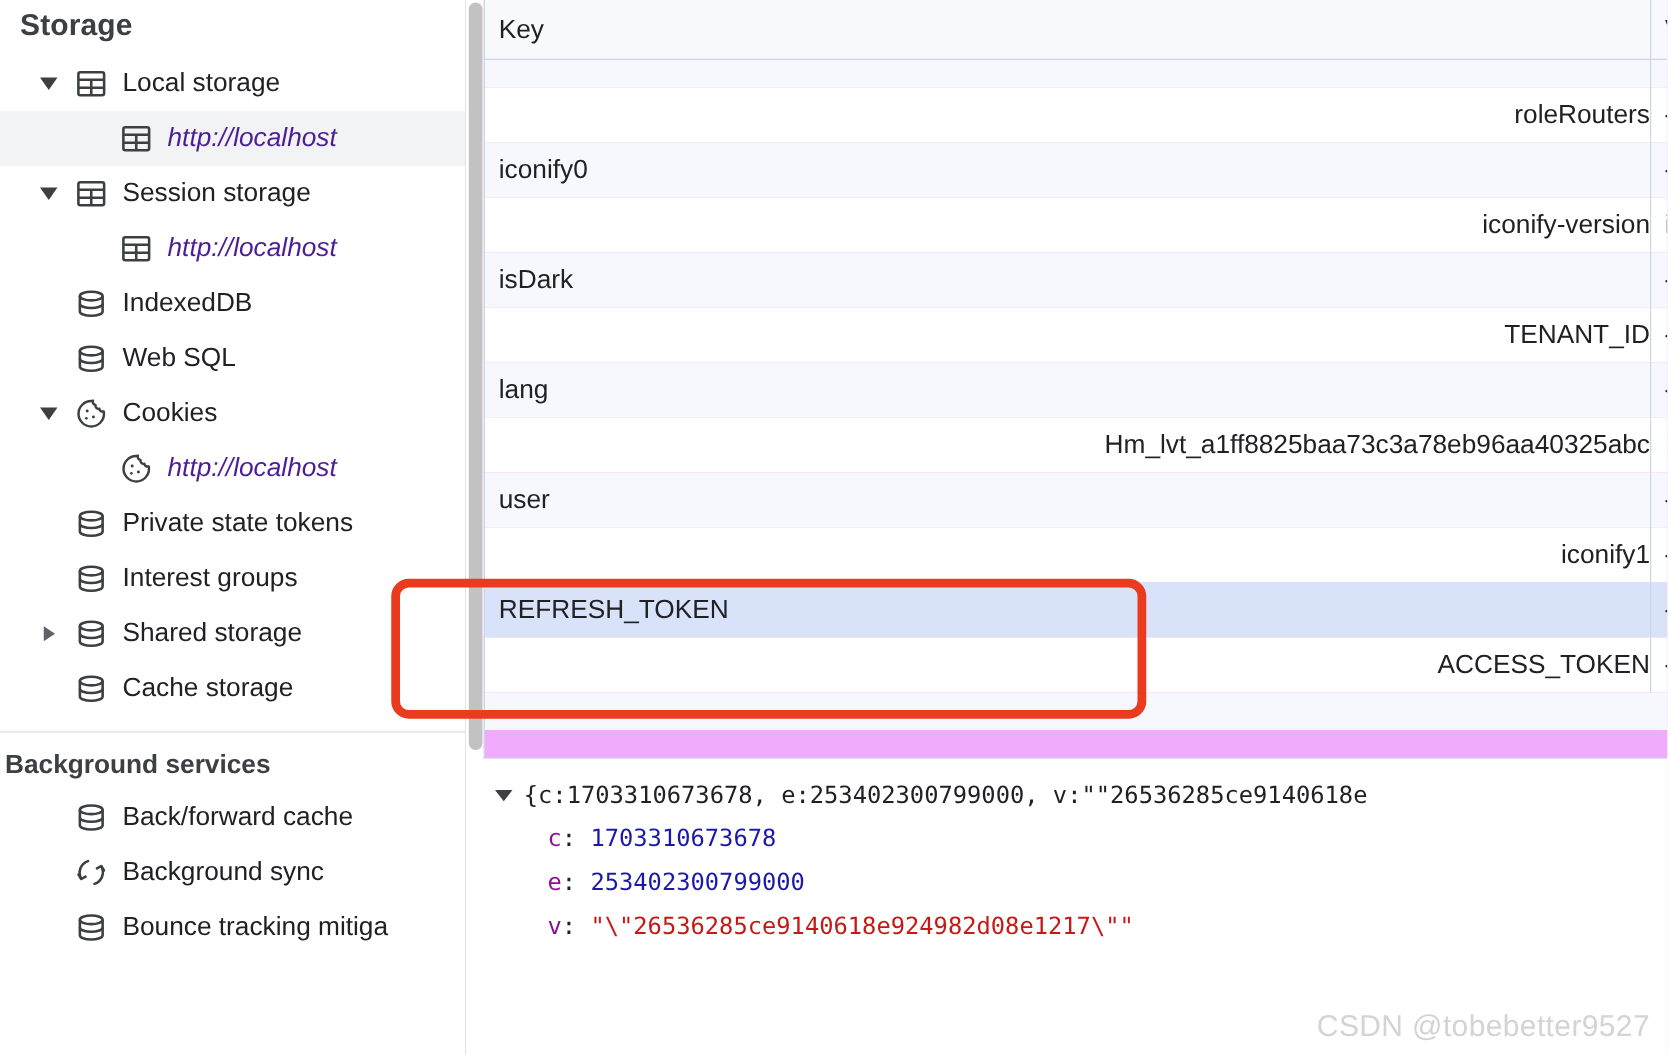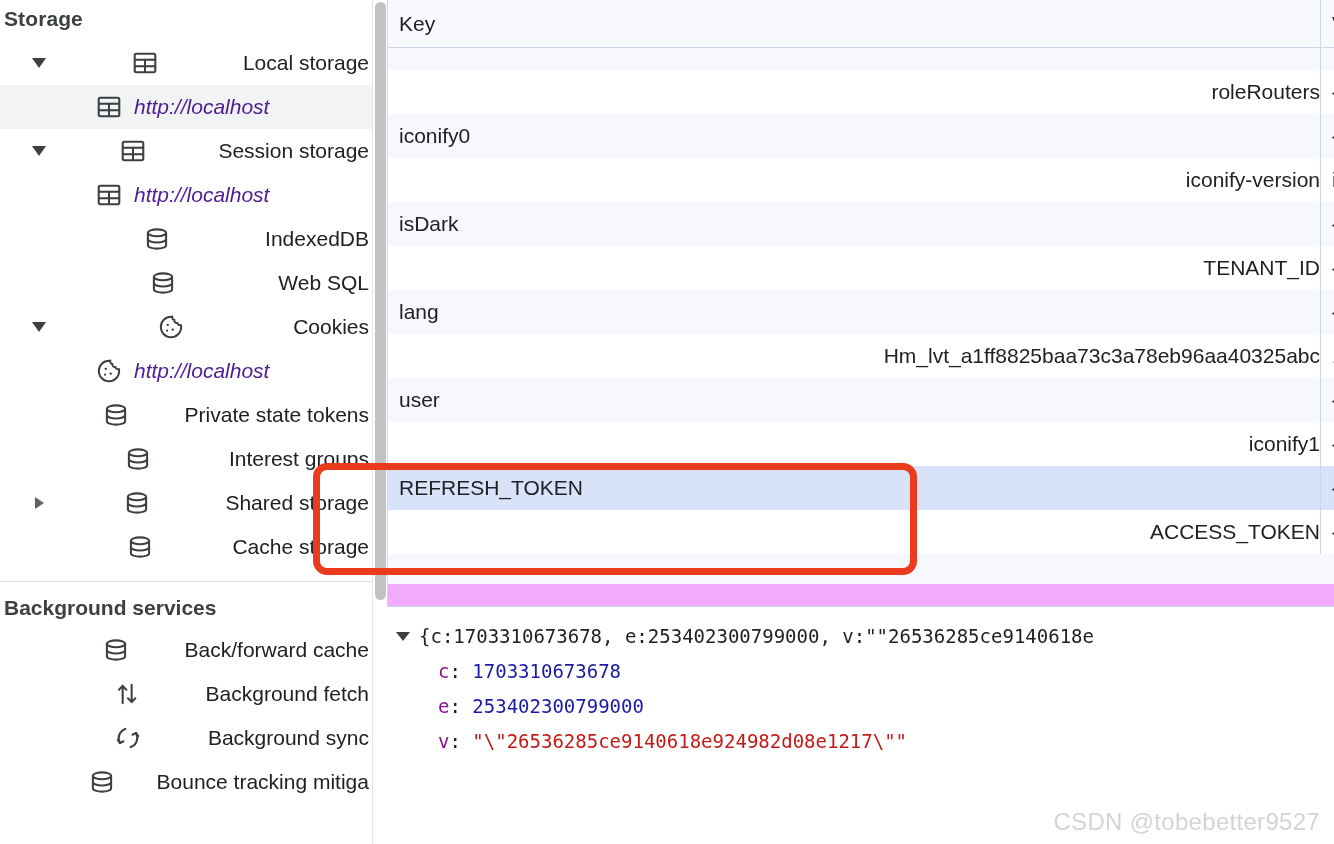--- a/index.html
+++ b/index.html
@@ -22,25 +22,26 @@
   #sidebar {
     position: relative;
     width: 373px;
     height: 844px;
     background: #ffffff;
     flex: 0 0 373px;
     overflow: hidden;
   }
 
   .panel-title {
-    font-size: 21px;
+    font-size: 24px;
     font-weight: bold;
     color: #3c4043;
     padding: 7px 0 10px 4px;
     letter-spacing: 0.1px;
+    margin-left: 12px;
   }
 
   .tree-row {
     display: flex;
     align-items: center;
     height: 44px;
     font-size: 21px;
     color: #202124;
     white-space: nowrap;
     padding-right: 4px;
@@ -54,21 +55,21 @@
     justify-content: center;
   }
   .tree-row .icon-slot {
     width: 38px;
     flex: 0 0 38px;
     display: flex;
     align-items: center;
     justify-content: center;
   }
   .tree-row .lbl { padding-left: 6px; }
-  .tree-row.depth0 { padding-left: 24px; justify-content: space-between; }
+  .tree-row.depth0 { padding-left: 24px; }
   .tree-row.depth1 { padding-left: 60px; }
   .tree-row.sub .lbl { color: #4c1d95; font-style: italic; }
 
   .tri {
     width: 0; height: 0;
     border-left: 9px solid #5f6368;
     border-top: 6px solid transparent;
     border-bottom: 6px solid transparent;
   }
   .tri.open {
@@ -416,30 +417,20 @@
         <div class="tree-row depth0">
           <div class="arrow-slot"></div>
           <div class="icon-slot">
             <svg width="26" height="26" viewBox="0 0 24 24">
               <ellipse cx="12" cy="6.3" rx="8.4" ry="3.2" fill="none" stroke="#3c4043" stroke-width="1.9"></ellipse>
               <path d="M3.6 6.3v11.4c0 1.77 3.76 3.2 8.4 3.2s8.4-1.43 8.4-3.2V6.3" fill="none" stroke="#3c4043" stroke-width="1.9"></path>
               <path d="M3.6 12c0 1.77 3.76 3.2 8.4 3.2s8.4-1.43 8.4-3.2" fill="none" stroke="#3c4043" stroke-width="1.9"></path>
             </svg>
           </div>
           <div class="lbl">Back/forward cache</div>
-        </div>
-        <div class="tree-row depth0">
-          <div class="arrow-slot"></div>
-          <div class="icon-slot">
-            <svg width="26" height="26" viewBox="0 0 24 24">
-              <path d="M8 20.5V4.5M8 4.5l-3.4 3.6M8 4.5l3.4 3.6" fill="none" stroke="#3c4043" stroke-width="1.9" stroke-linecap="round"></path>
-              <path d="M16.3 3.5v16M16.3 19.5l-3.4-3.6M16.3 19.5l3.4-3.6" fill="none" stroke="#3c4043" stroke-width="1.9" stroke-linecap="round"></path>
-            </svg>
-          </div>
-          <div class="lbl">Background fetch</div>
         </div>
         <div class="tree-row depth0">
           <div class="arrow-slot"></div>
           <div class="icon-slot">
             <svg width="26" height="26" viewBox="0 0 24 24">
               <path d="M9.6 3.6A9 9 0 0 0 4.6 16.6" fill="none" stroke="#3c4043" stroke-width="1.9" stroke-linecap="round"></path>
               <path d="M2.6 13.6l2 3.2 3.2-1.8" fill="none" stroke="#3c4043" stroke-width="1.9" stroke-linecap="round" stroke-linejoin="round"></path>
               <path d="M14.4 20.4A9 9 0 0 0 19.4 7.4" fill="none" stroke="#3c4043" stroke-width="1.9" stroke-linecap="round"></path>
               <path d="M21.4 10.4l-2-3.2-3.2 1.8" fill="none" stroke="#3c4043" stroke-width="1.9" stroke-linecap="round" stroke-linejoin="round"></path>
             </svg>

